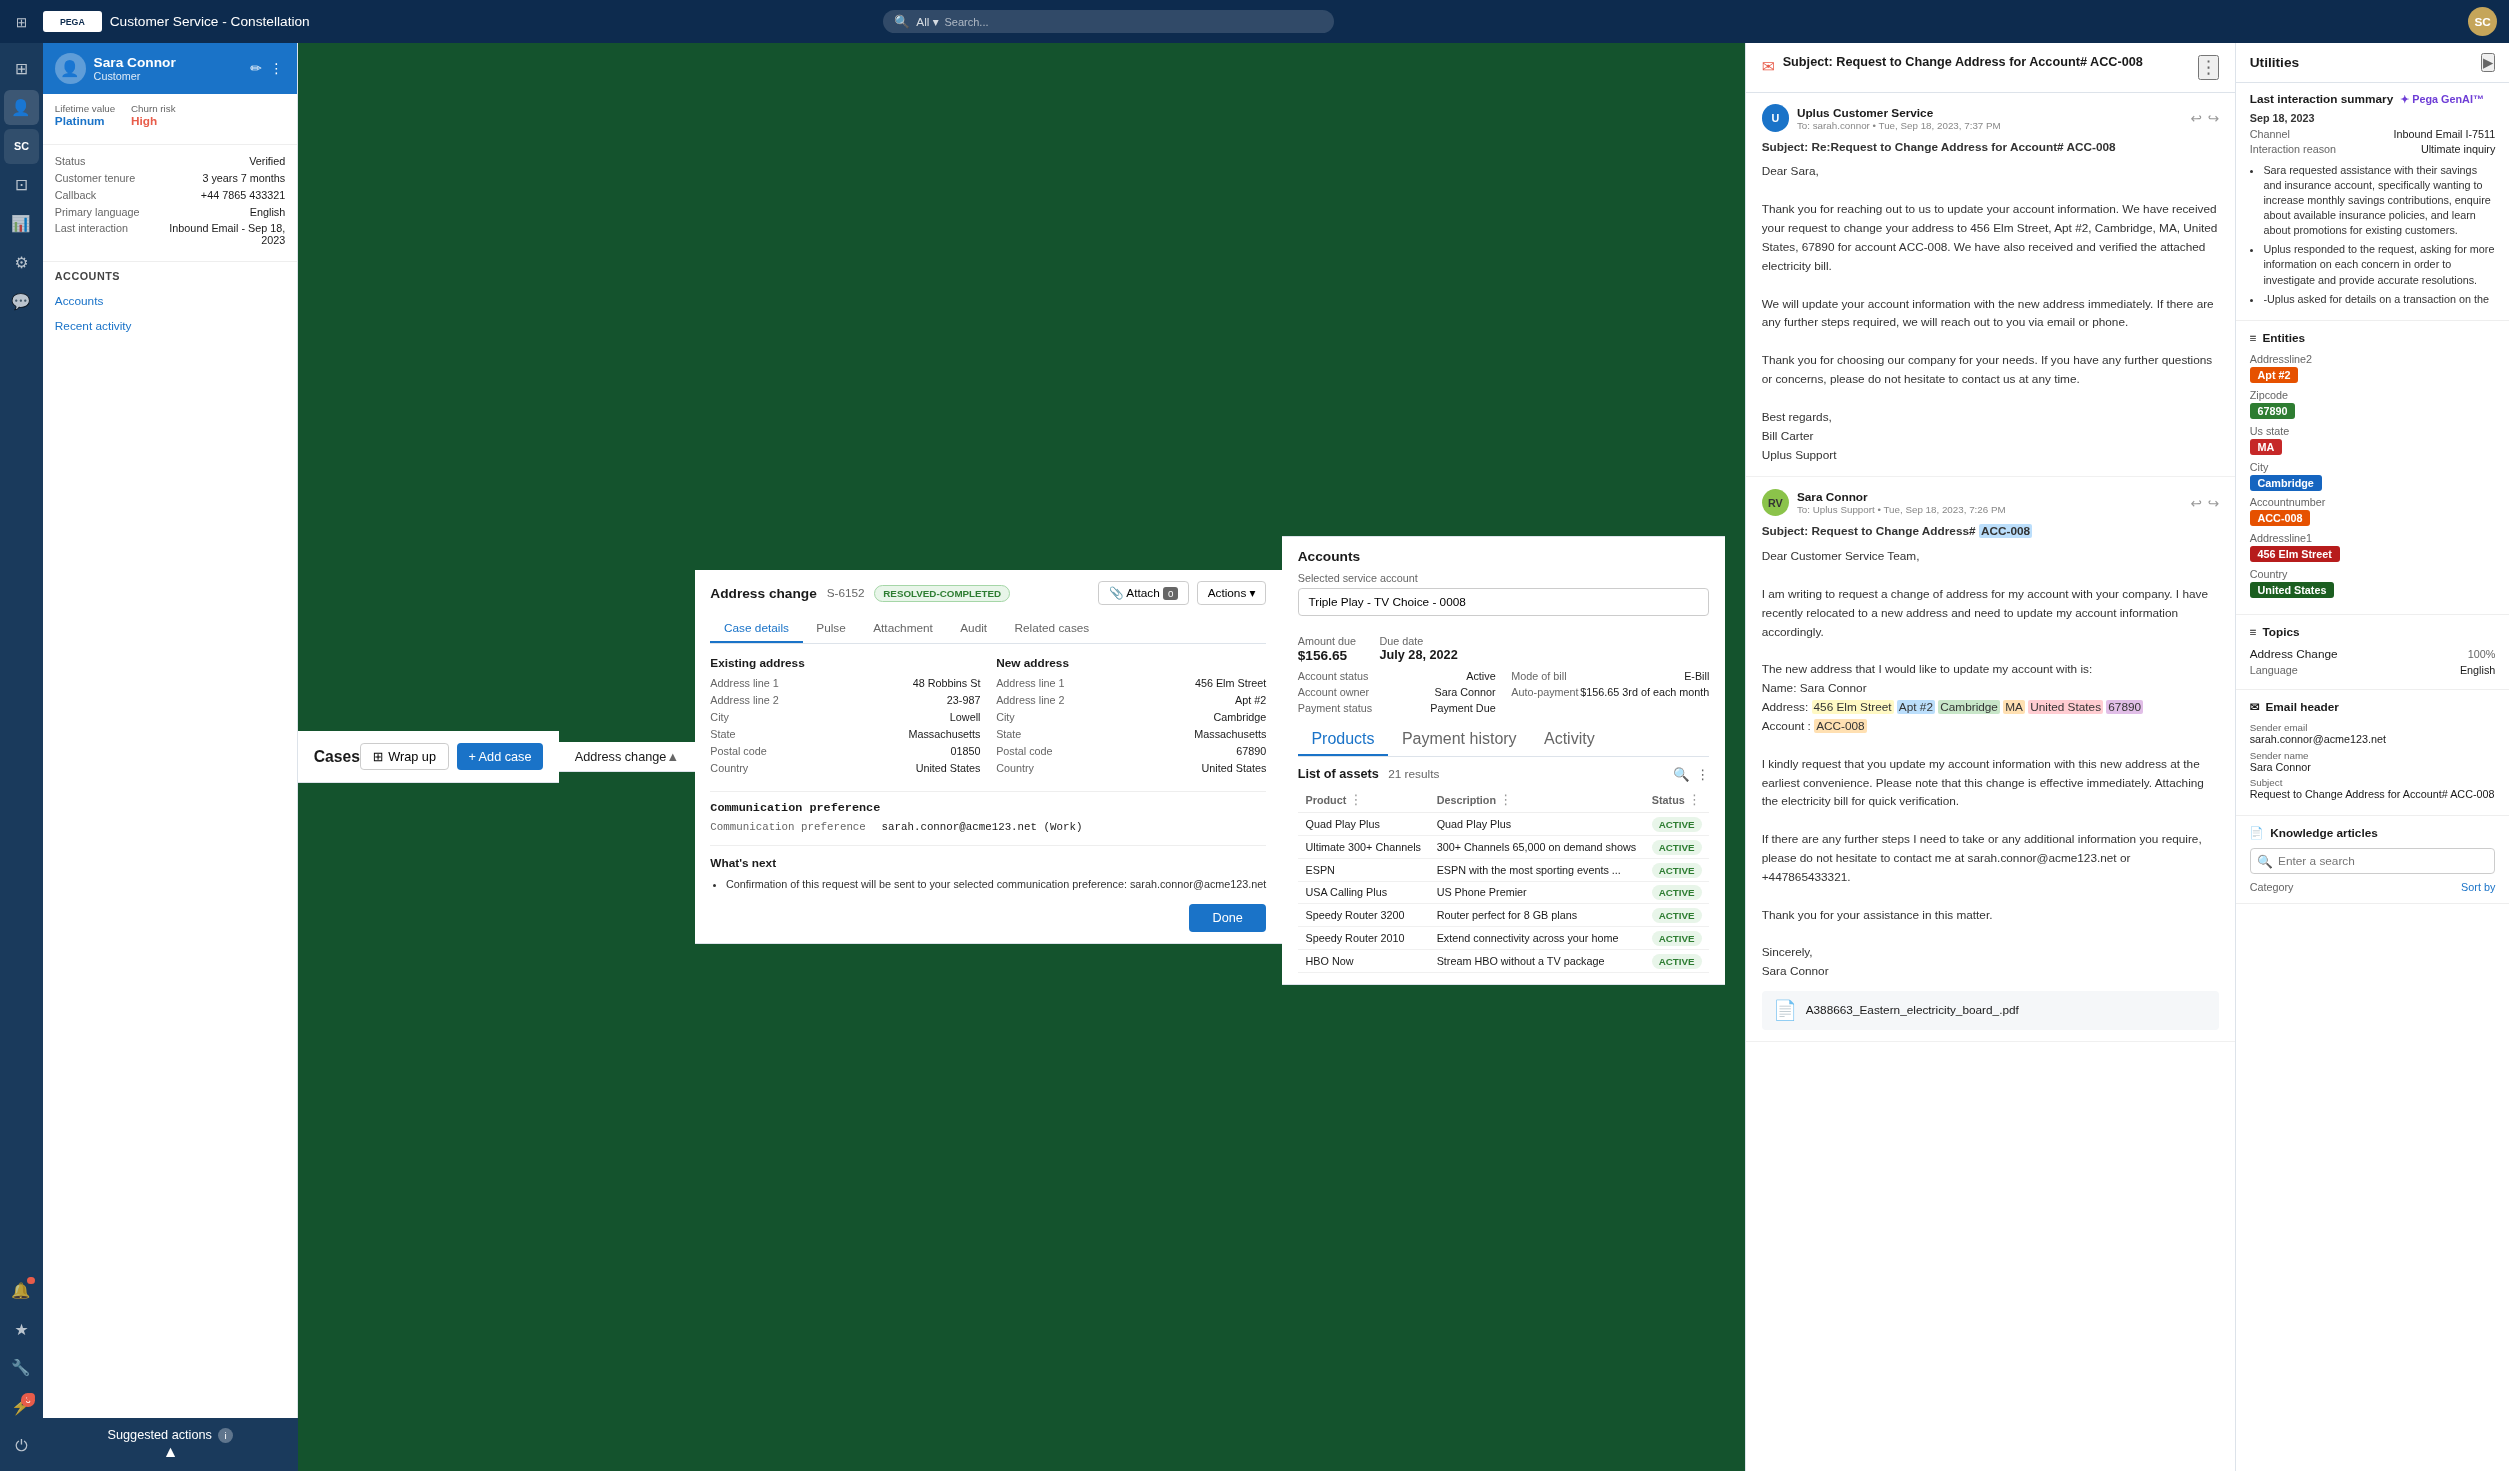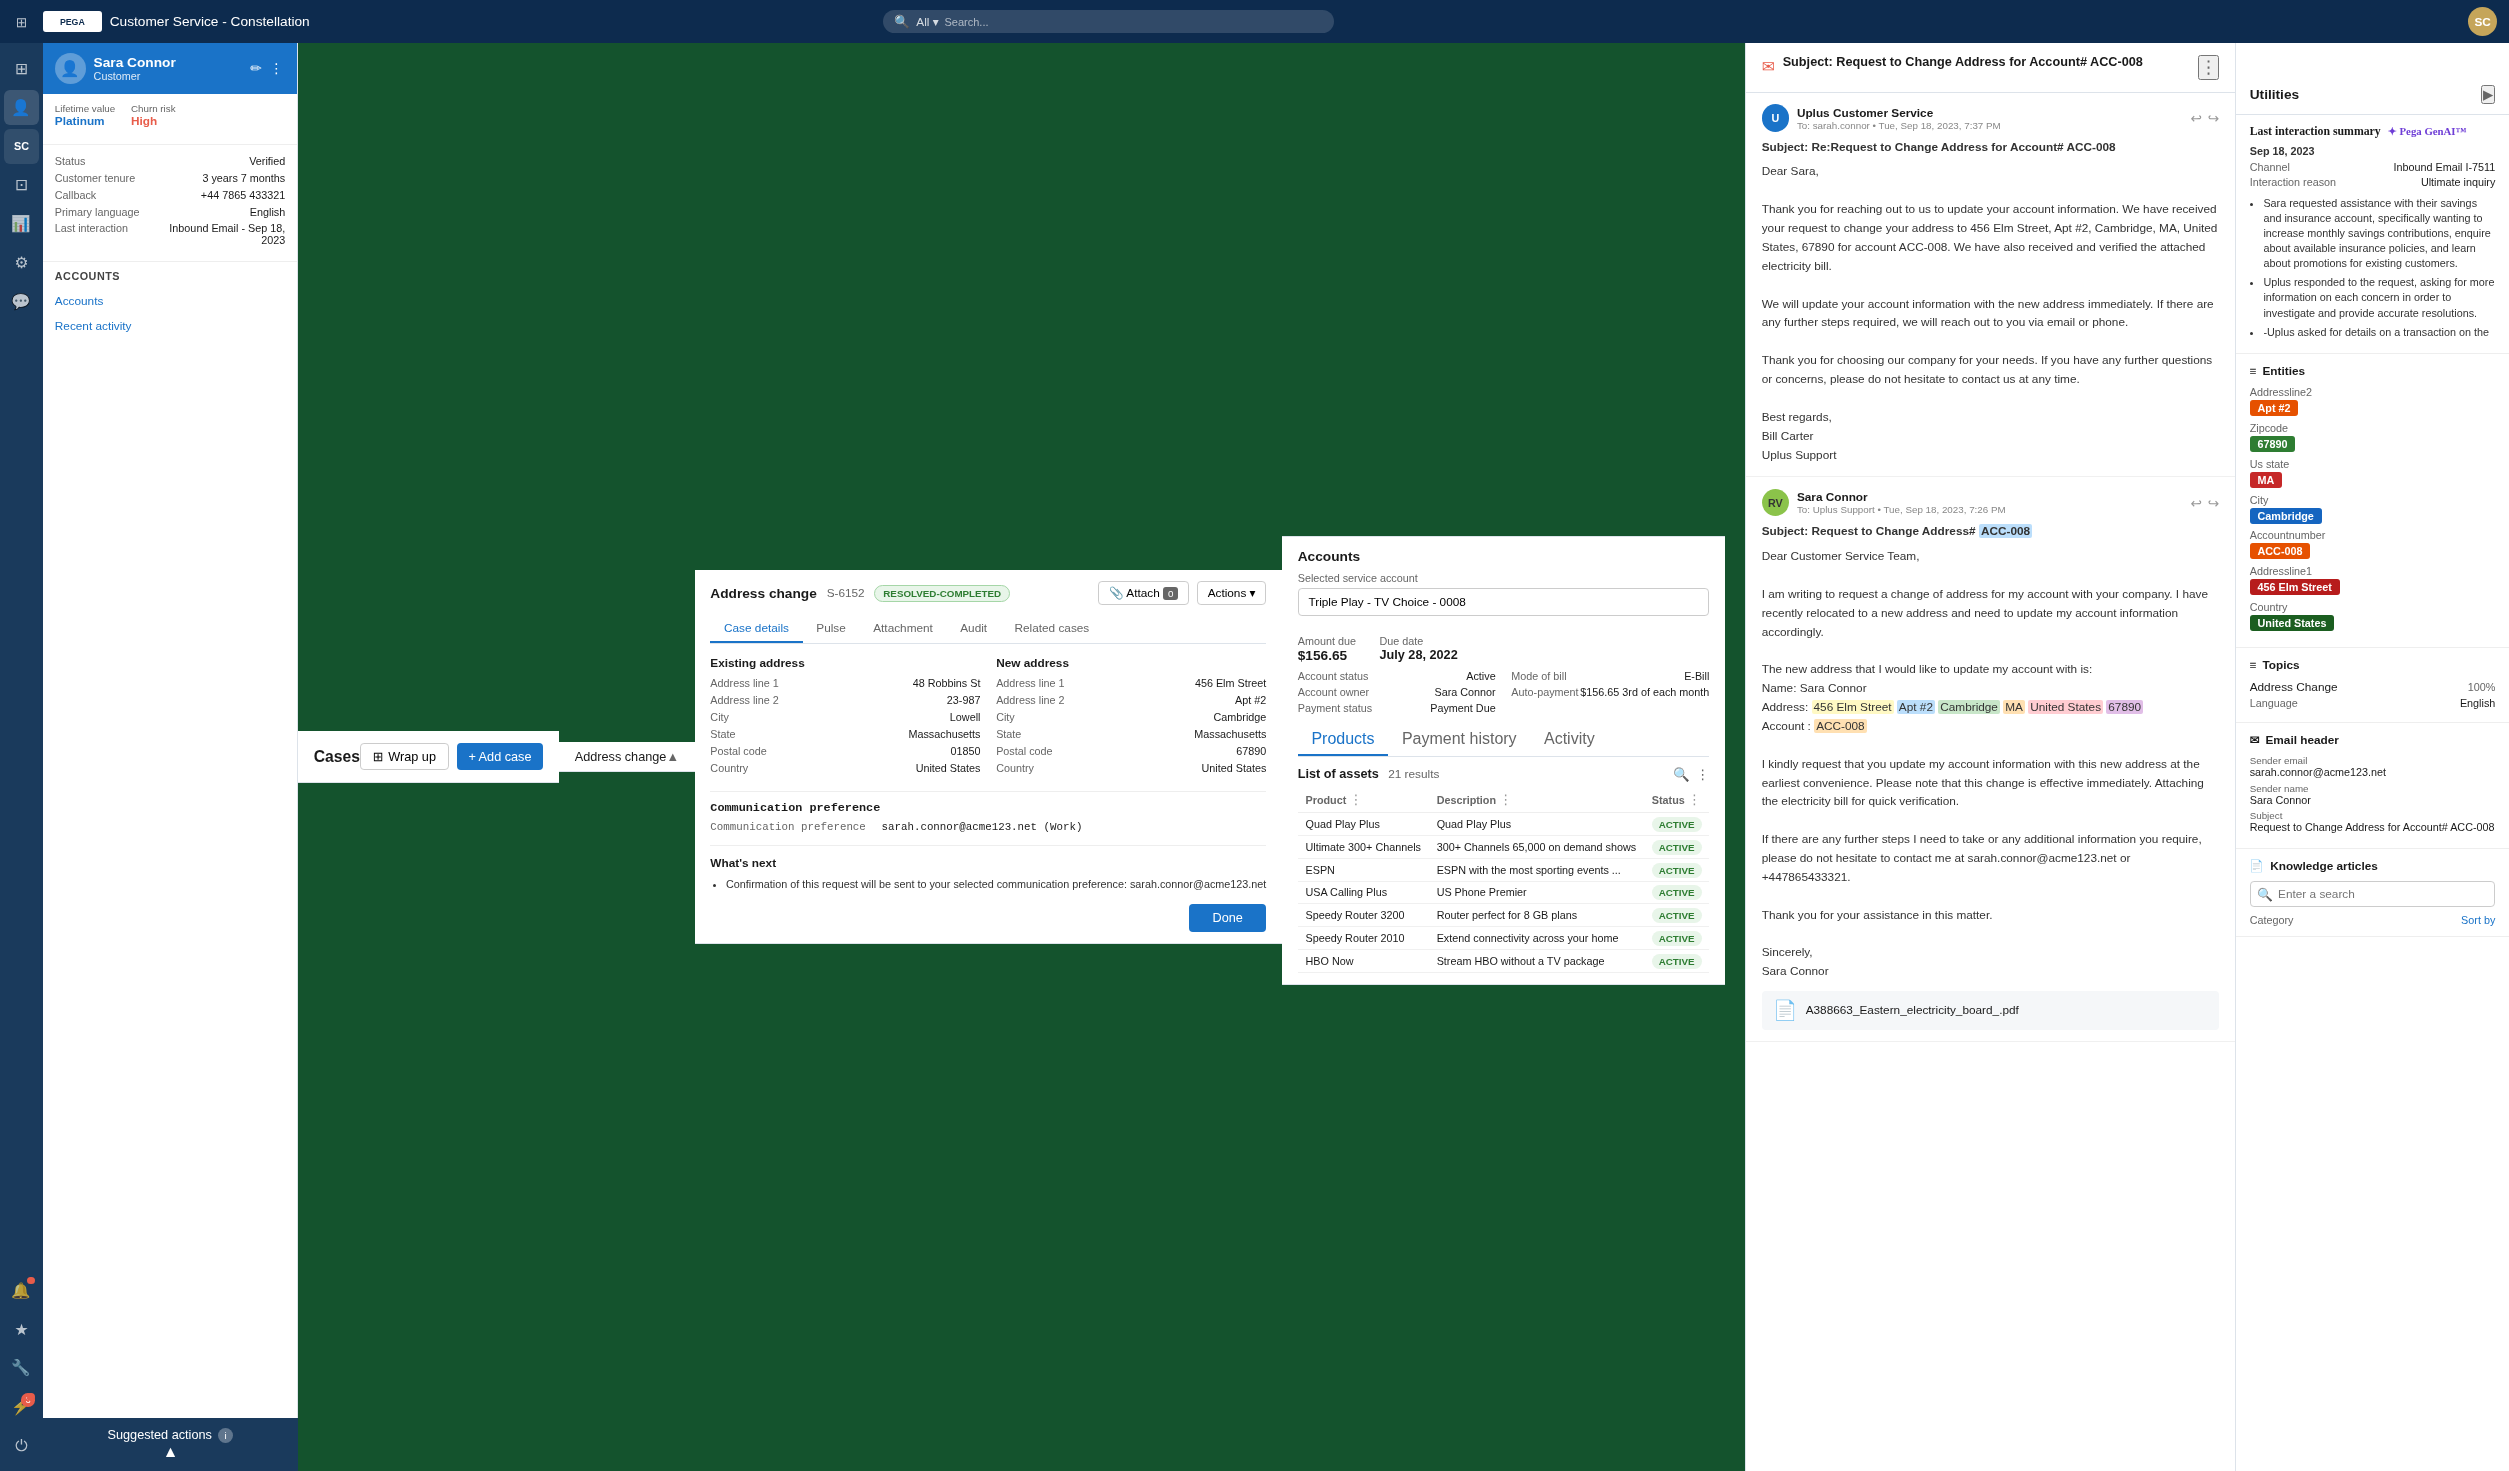--- a/index.html
+++ b/index.html
@@ -267,27 +267,26 @@
       flex-direction: column;
       overflow-y: auto;
       flex-shrink: 0;
     }
     .utilities-header {
       padding: 9.8px 13.7px;
       border-bottom: 1px solid #dde3ea;
       display: flex;
       align-items: center;
       justify-content: space-between;
-      margin-top: 32px;
     }
     .utilities-header .title { font-size: 13.7px; font-weight: 600; }
     .utilities-header .collapse-btn { color: #666; cursor: pointer; }
     
     .util-section { padding: 9.8px 13.7px; border-bottom: 1px solid #eee; }
-    .util-section .section-header { font-size: 11.8px; font-weight: 600; margin-bottom: 5.9px; display: flex; align-items: center; gap: 7px; font-family: Liberation Serif, serif; }
+    .util-section .section-header { font-size: 11.8px; font-weight: 600; margin-bottom: 5.9px; display: flex; align-items: center; gap: 7px; }
     
     .interaction-summary { font-size: 10.8px; color: #333; }
     .interaction-summary .date { font-weight: 600; margin-bottom: 3.9px; }
     .interaction-summary .row { display: flex; justify-content: space-between; margin-bottom: 2.9px; }
     .interaction-summary .row label { color: #666; }
     .interaction-summary .row .val { color: #1a1a1a; }
     .pega-genai { color: #6e3dd6; font-size: 10.8px; font-weight: 600; display: flex; align-items: center; gap: 2.9px; }
     
     .summary-bullets { margin-top: 7.8px; }
     .summary-bullets ul { list-style: disc; padding-left: 13.7px; }

